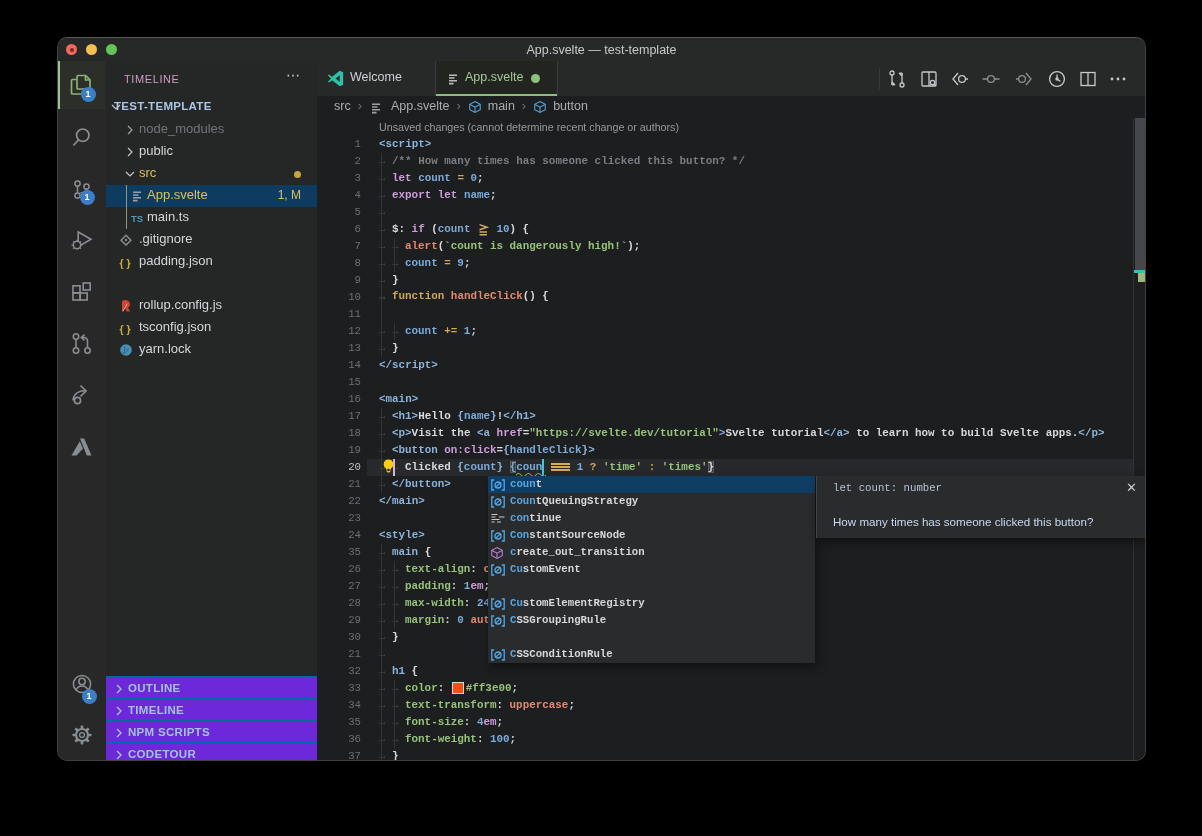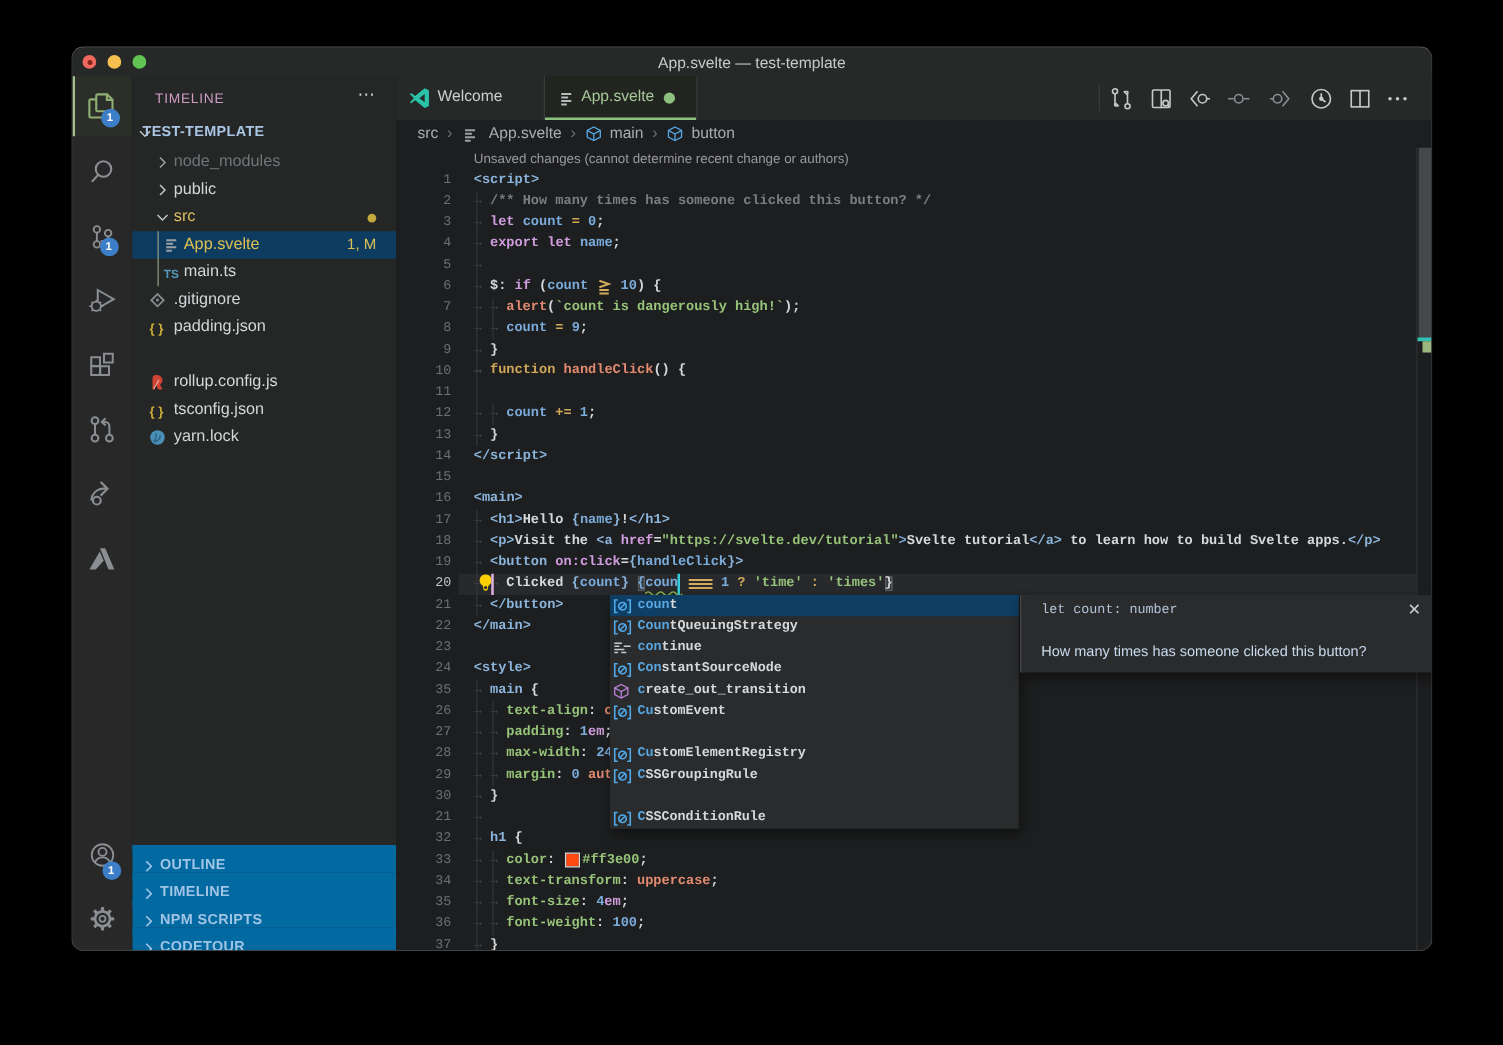--- a/index.html
+++ b/index.html
@@ -18,21 +18,21 @@
 .trow.sel{background:#0e3c61}
 .ticon{position:absolute}
 .tlabel{position:absolute;top:2.5px;font-size:13px;color:#d4d7d9;white-space:nowrap}
 .tlabel.dim{color:#71757a}
 .tlabel.gold{color:#ddbf62}
 .tlabel.gold2{color:#ddc050}
 .wsname{position:absolute;left:8px;top:3px;font-size:11.5px;font-weight:bold;letter-spacing:.3px;color:#a9c6e4}
 .dotb{position:absolute;right:16px;top:8px;width:7px;height:7px;border-radius:50%;background:#c2a83d}
 .gitm{position:absolute;right:16px;top:3px;font-size:12px;color:#dcc057}
 .tguide{position:absolute;left:19.5px;top:123.5px;width:1px;height:44px;background:#8c9a80}
-.bh{position:absolute;left:0;width:211px;height:22px;border-top:6px solid #0369a1;background:#0369a1}
+.bh{position:absolute;left:0;width:211px;height:22px;border-top:2px solid #0369a1;background:#6d28d9}
 .bht{position:absolute;left:22px;top:4px;font-size:11.5px;font-weight:bold;letter-spacing:.3px;color:#9fc4e6}
 #editor{position:absolute;left:259px;top:23px;width:830px;height:701px;background:#1d1e1f}
 #tabs{position:absolute;left:0;top:0;width:830px;height:35px;background:#272828}
 .tab{position:absolute;top:0;height:35px}
 #tabwelcome{left:0;width:119px;border-right:1px solid #3a3b3c}
 #tabactive{left:119px;width:122px;background:#22251f;border-right:1px solid #3a3b3c;box-shadow:inset 0 -2px 0 #8cc07e}
 .tab .tic{position:absolute;left:10px;top:9px}
 .tab .tt{position:absolute;left:33px;top:9px;font-size:12.5px;color:#cdd0d2;white-space:nowrap}
 #tabactive .tic{left:10px;top:10px}
 #tabactive .tt{left:29px;color:#a5c89a}

